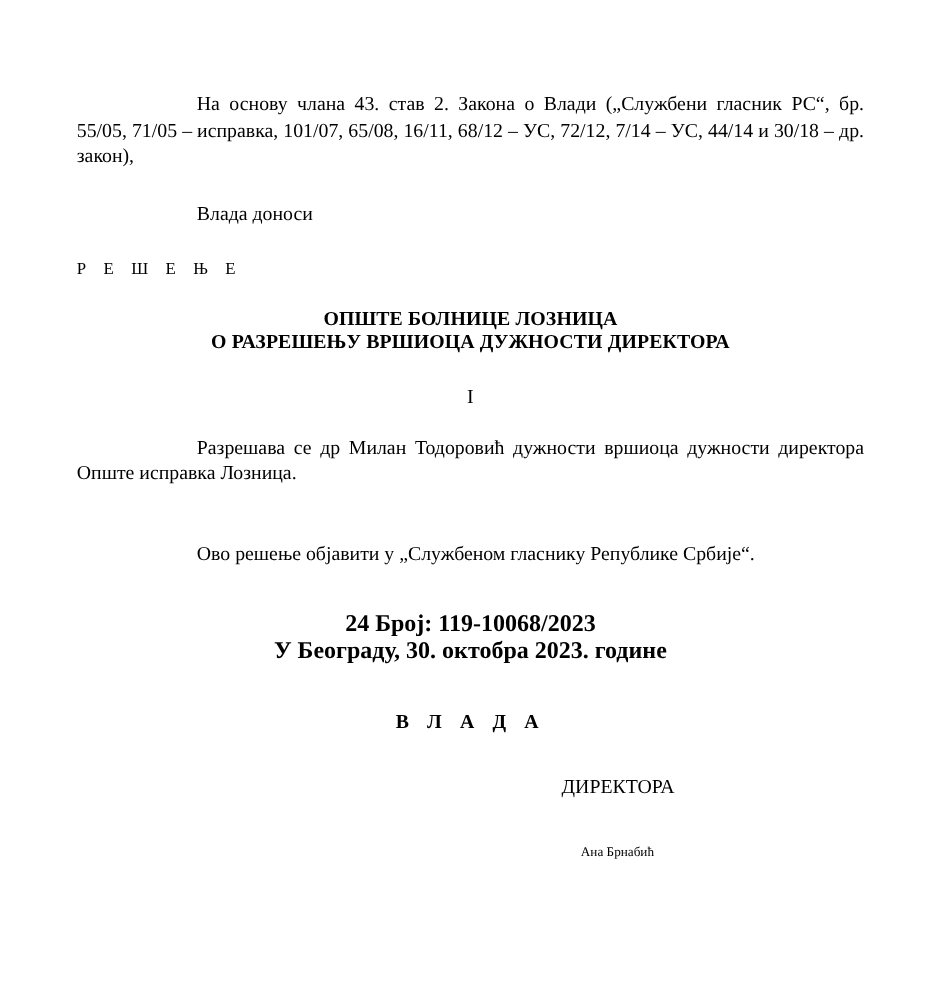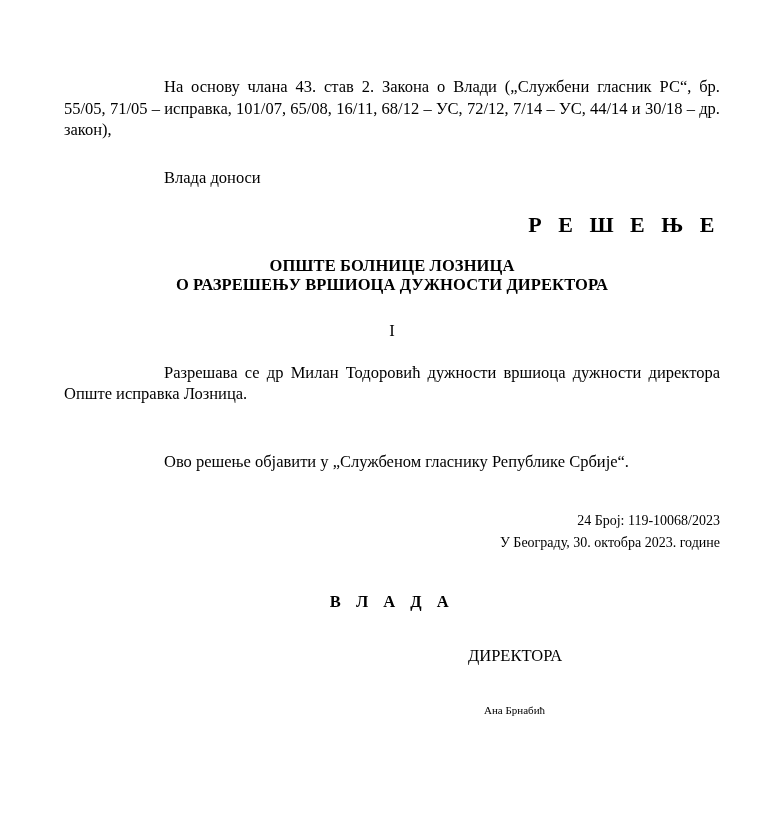--- a/index.html
+++ b/index.html
@@ -30,33 +30,34 @@
   }
   .para {
     font-size: 16.5px;
     line-height: 21.5px;
     text-align: justify;
     text-indent: 100px;
     margin: 0;
     hyphens: none;
   }
   .para-noindent {
-    font-size: 14px;
+    font-size: 20px;
     line-height: 21.5px;
-    text-align: right;
+    text-align: center;
     text-indent: 0;
     margin: 0;
+    font-weight: bold;
   }
   .spacer-lg { height: 26px; }
   .spacer-md { height: 20px; }
 
   .title-main {
-    text-align: right;
-    font-weight: bold;
-    font-size: 22px;
+    text-align: left;
+    font-weight: normal;
+    font-size: 14px;
     letter-spacing: 5.5px;
     line-height: 22px;
     margin: 0;
   }
   .title-sub {
     text-align: center;
     font-weight: bold;
     font-size: 16.5px;
     line-height: 19px;
     letter-spacing: 0.1px;

